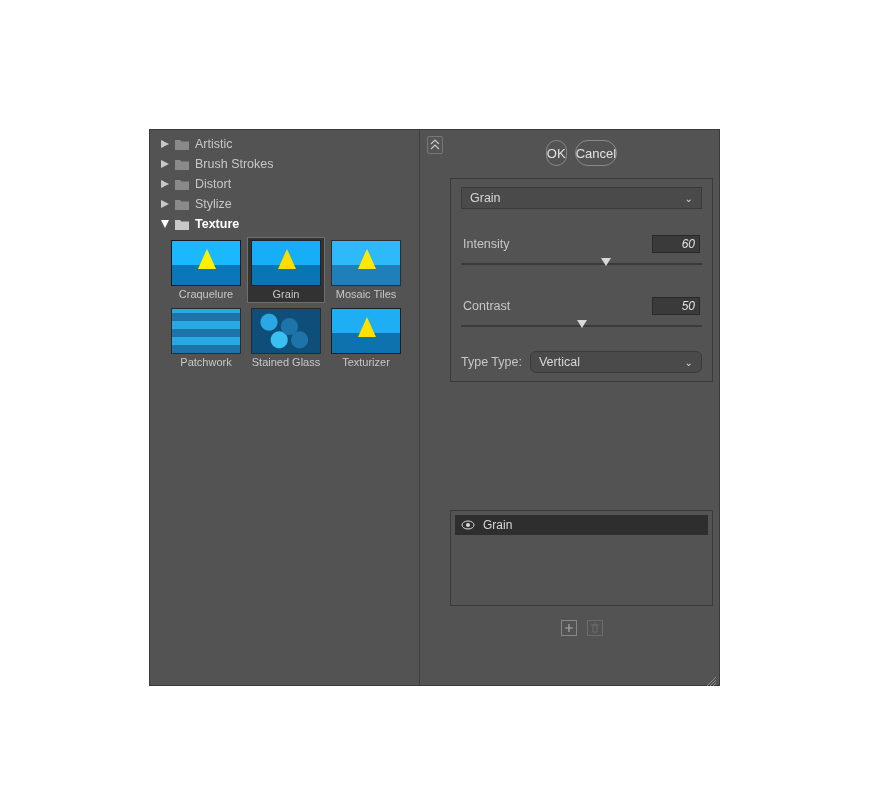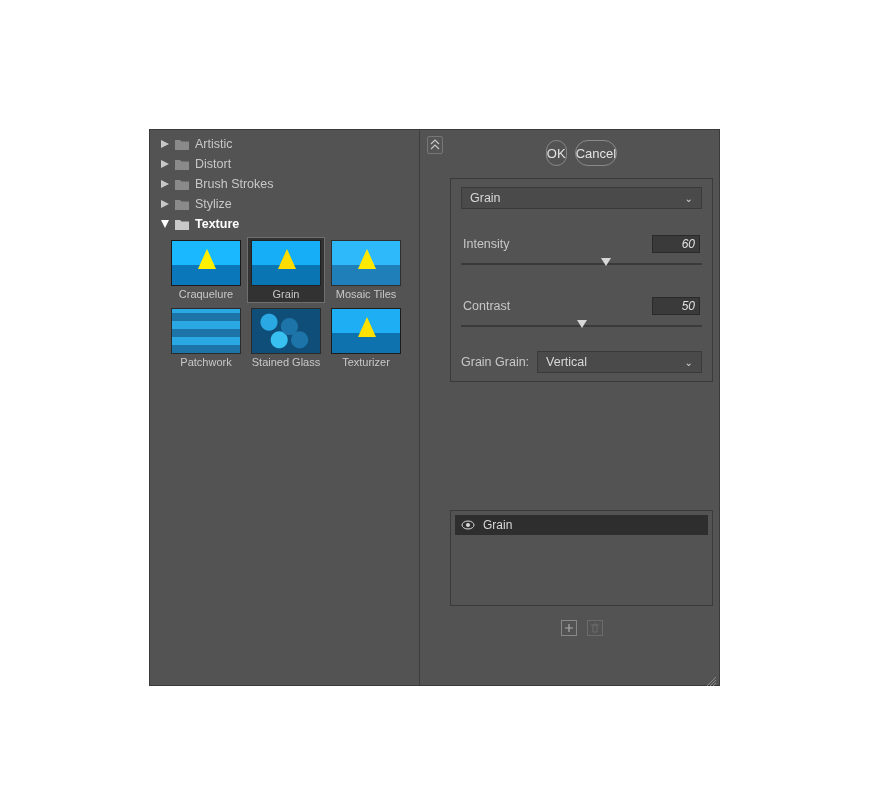--- a/index.html
+++ b/index.html
@@ -192,21 +192,21 @@
     transform: translateX(-5px);
     cursor: pointer;
   }
 
   .type-row {
     display: flex;
     align-items: center;
     gap: 8px;
     margin-top: 18px;
   }
-  .type-row .dropdown { flex: 1; }
+  .type-row .dropdown { flex: 1; border-radius: 6px; }
 
   .layers-panel {
     margin-top: 120px;
     border: 1px solid #3a3a3a;
     height: 96px;
     padding: 4px;
   }
   .layer-row {
     height: 20px;
     background: #2e2e2e;
@@ -268,34 +268,34 @@
       <span class="tri">
           <svg width="8" height="8">
             <polygon points="0,0 8,4 0,8" fill="#c8c8c8"></polygon>
           </svg>
         </span>
       <span class="folder-ico">
           <svg width="14" height="11">
             <path d="M0 1h5l1.5 1.5H14V11H0z" fill="#8a8a8a"></path>
           </svg>
         </span>
-      <span>Distort</span>
+      <span>Brush Strokes</span>
     </div>
     <div class="cat-row">
       <span class="tri">
           <svg width="8" height="8">
             <polygon points="0,0 8,4 0,8" fill="#c8c8c8"></polygon>
           </svg>
         </span>
       <span class="folder-ico">
           <svg width="14" height="11">
             <path d="M0 1h5l1.5 1.5H14V11H0z" fill="#8a8a8a"></path>
           </svg>
         </span>
-      <span>Brush Strokes</span>
+      <span>Distort</span>
     </div>
     <div class="cat-row">
       <span class="tri">
           <svg width="8" height="8">
             <polygon points="0,0 8,4 0,8" fill="#c8c8c8"></polygon>
           </svg>
         </span>
       <span class="folder-ico">
           <svg width="14" height="11">
             <path d="M0 1h5l1.5 1.5H14V11H0z" fill="#8a8a8a"></path>
@@ -383,21 +383,21 @@
             <span>Contrast</span>
             <input class="val" value="50" style="">
           </div>
           <div class="slider-wrap">
             <div class="track"></div>
             <div class="slider-thumb" style="left:50%;"></div>
           </div>
         </div>
 
         <div class="type-row">
-          <span>Grain Grain:</span>
+          <span>Type Type:</span>
           <div class="dropdown">
             <span>Vertical</span>
             <span class="dd-caret">⌄</span>
           </div>
         </div>
       </div>
 
       <div class="layers-panel">
         <div class="layer-row">
           <span class="eye">

